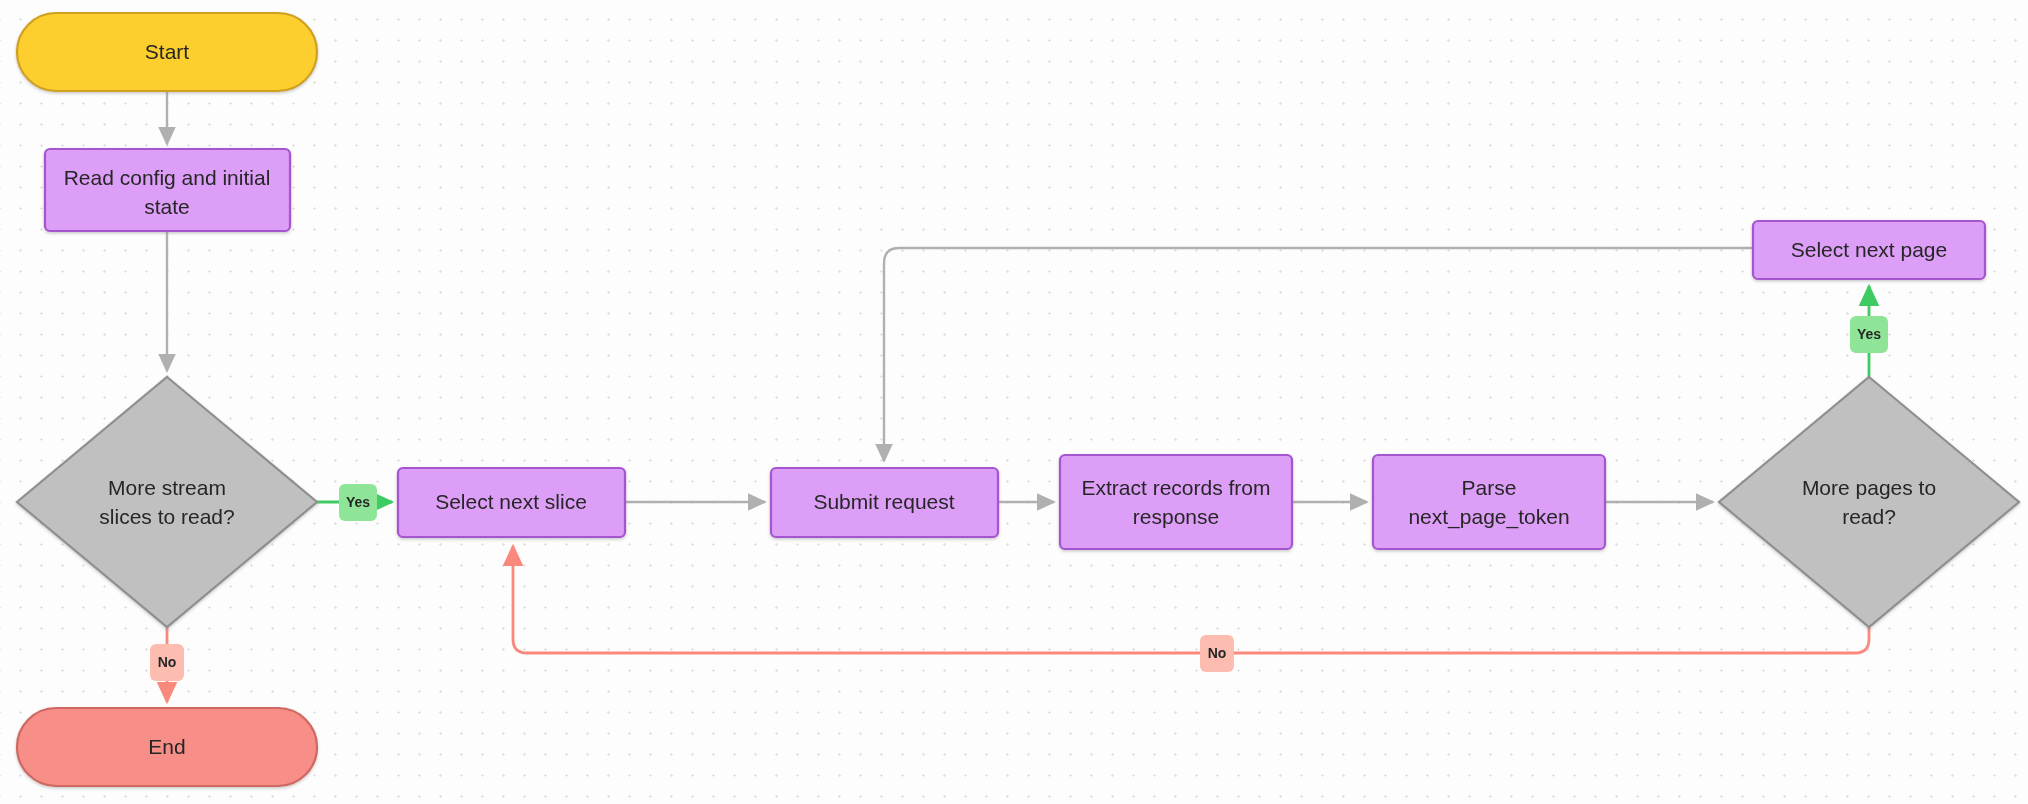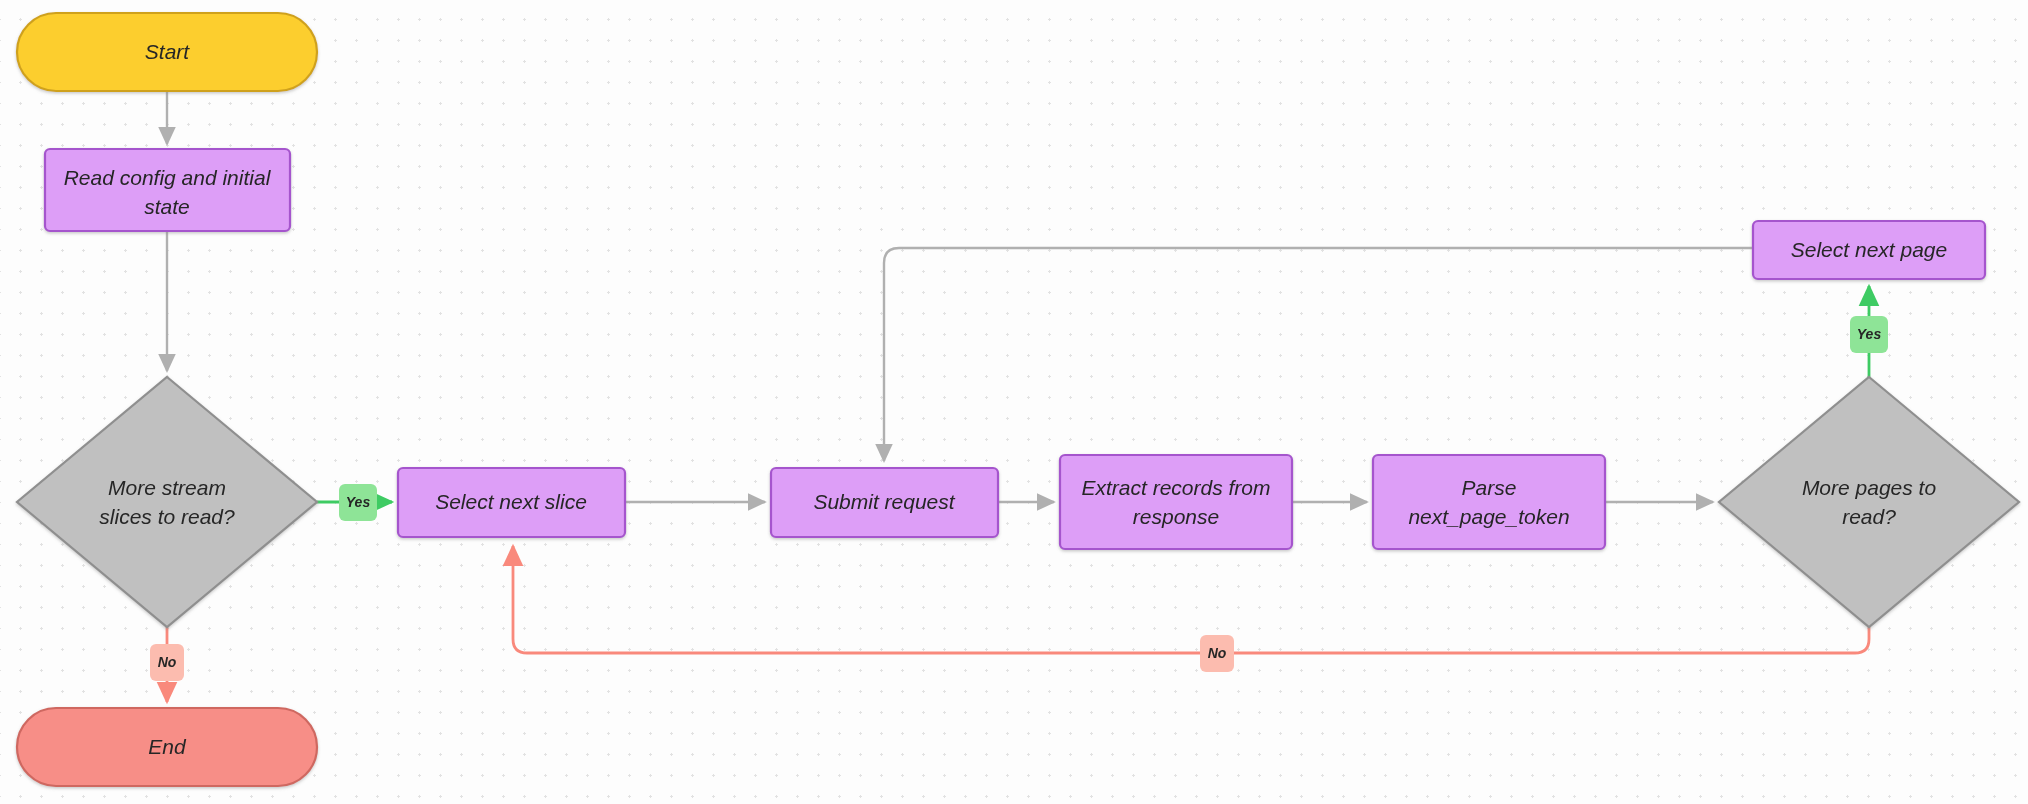--- a/index.html
+++ b/index.html
@@ -12,21 +12,20 @@
   }
   #canvas {
     position: relative;
     width: 2028px;
     height: 804px;
     overflow: hidden;
     background-color: #fdfdfd;
     background-image: radial-gradient(circle, #e2e2e2 1.1px, rgba(0,0,0,0) 1.2px);
     background-size: 21px 21px;
     background-position: 10px 9px;
-    font-style: italic;
   }
   svg#flow {
     position: absolute;
     left: 0;
     top: 0;
     width: 2028px;
     height: 804px;
     display: block;
   }
   .node-label {

